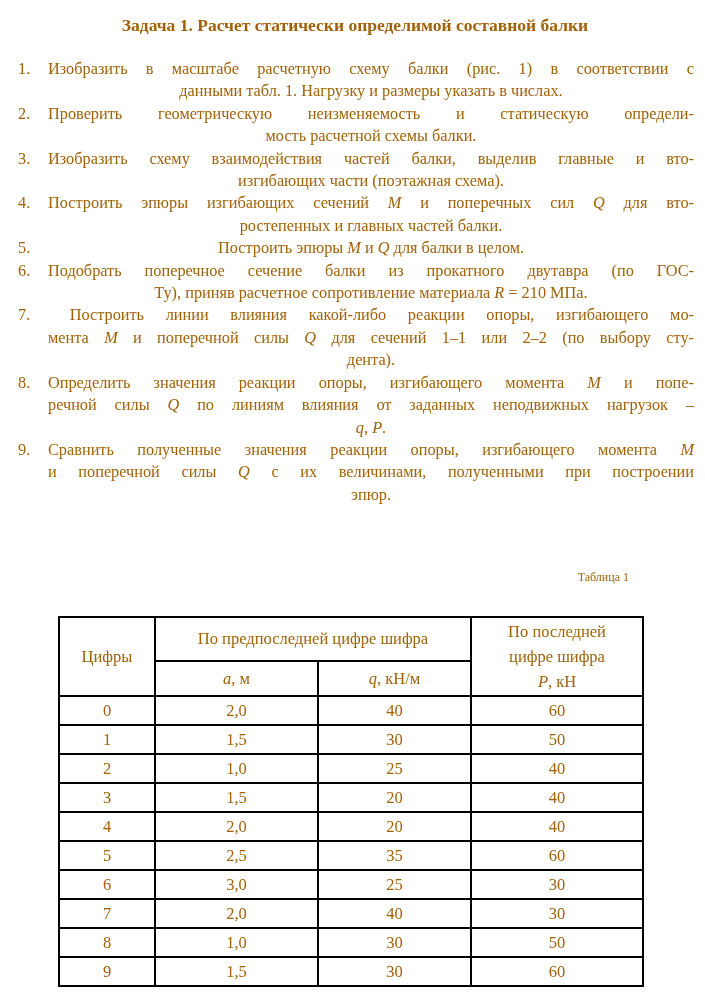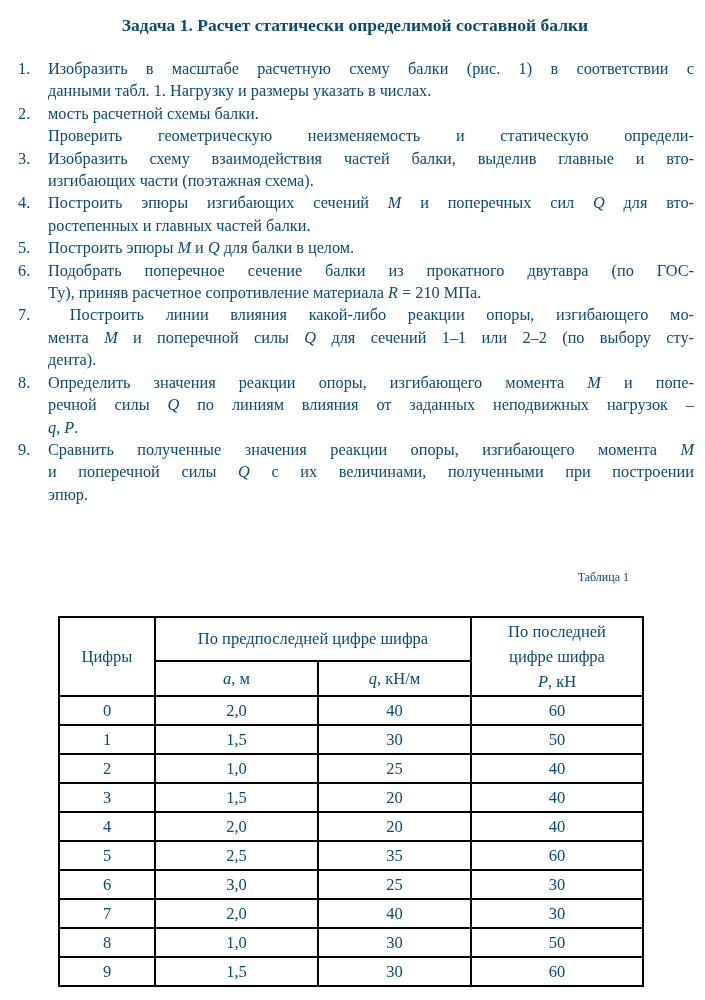--- a/index.html
+++ b/index.html
@@ -1,32 +1,32 @@
 <!DOCTYPE html>
 <html><head>
 <meta charset="utf-8">
 <style>
   html,body { margin:0; padding:0; background:#e8e8e8; }
   .page {
     position:relative; width:705px; height:1000px; margin:0 auto;
-    background:#ffffff; color:#0c4a6e; overflow:hidden;
+    background:#ffffff; color:#a16207; overflow:hidden;
     font-family:"Liberation Serif","DejaVu Serif",serif;
   }
   .title {
     position:absolute; top:15px; left:18px; width:674px;
     text-align:center; font-weight:bold; font-size:17.5px; line-height:20px;
   }
   .tasks {
     position:absolute; top:58px; left:18px; width:676px;
     font-size:16.3px; line-height:22.4px;
   }
   .task { display:flex; }
   .task-num { flex:0 0 30px; width:30px; }
   .task-body { width:646px; }
-  .line { text-align:left; }
+  .line { text-align:center; }
   .line.j { text-align:justify; text-align-last:justify; }
   .it { font-style:italic; }
   .tbl-caption {
     position:absolute; top:570px; right:76px; font-size:12px;
   }
   table.data {
     position:absolute; top:616px; left:58px; width:584px;
     border-collapse:collapse; table-layout:fixed;
   }
   table.data td {
@@ -49,22 +49,22 @@
       <div class="task">
         <div class="task-num">1.</div>
         <div class="task-body">
           <div class="line j"><span>Изобразить в масштабе расчетную схему балки (рис. 1) в соответствии с</span></div>
           <div class="line"><span>данными табл. 1. Нагрузку и размеры указать в числах.</span></div>
         </div>
       </div>
       <div class="task">
         <div class="task-num">2.</div>
         <div class="task-body">
+          <div class="line j"><span>Проверить геометрическую неизменяемость и статическую определи-</span></div>
           <div class="line"><span>мость расчетной схемы балки.</span></div>
-          <div class="line j"><span>Проверить геометрическую неизменяемость и статическую определи-</span></div>
         </div>
       </div>
       <div class="task">
         <div class="task-num">3.</div>
         <div class="task-body">
           <div class="line j"><span>Изобразить схему взаимодействия частей балки, выделив главные и вто-</span></div>
           <div class="line"><span>изгибающих части (поэтажная схема).</span></div>
         </div>
       </div>
       <div class="task">

